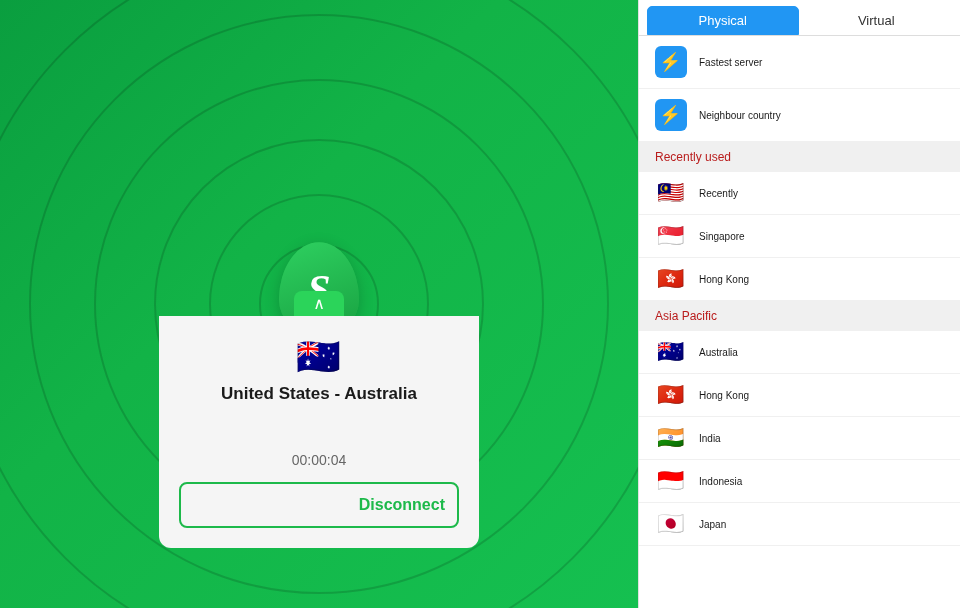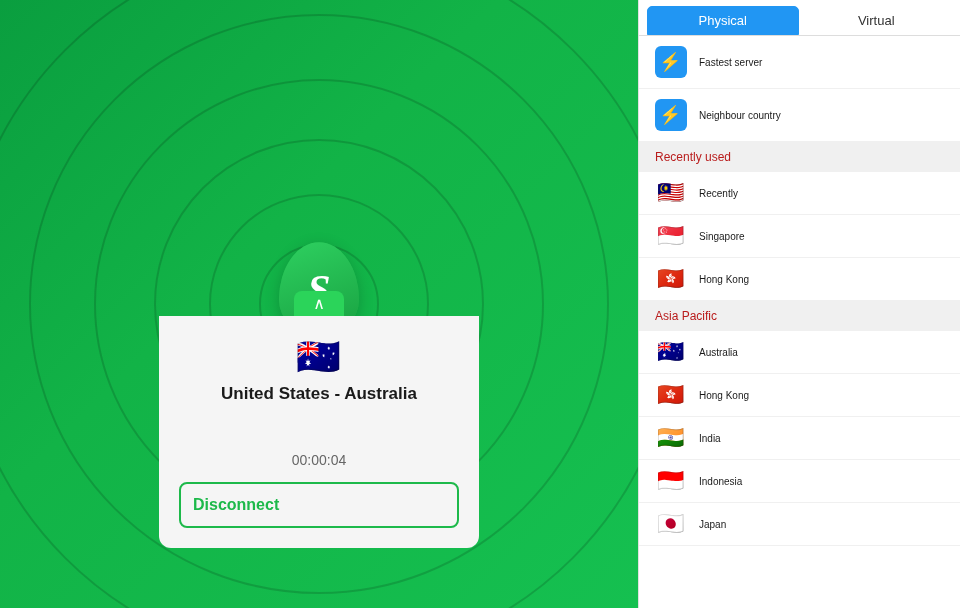--- a/index.html
+++ b/index.html
@@ -130,21 +130,21 @@
       margin-top: 8px;
       width: 100%;
       padding: 12px;
       background: transparent;
       border: 2px solid #1db94a;
       border-radius: 8px;
       color: #1db94a;
       font-size: 16px;
       font-weight: 600;
       cursor: pointer;
-      text-align: left;
+      text-align: right;
     }
 
     
     .right-panel {
       width: 322px;
       height: 608px;
       background: white;
       display: flex;
       flex-direction: column;
       flex-shrink: 0;

